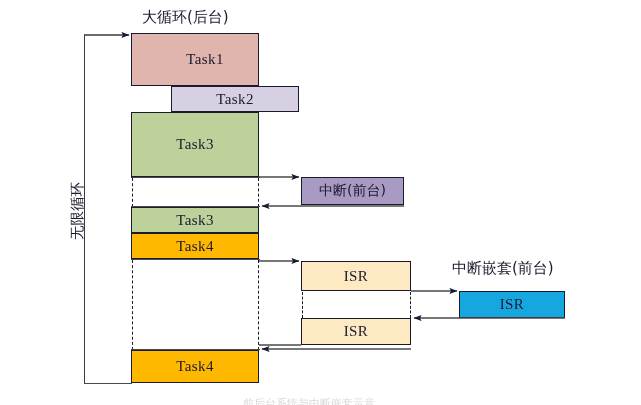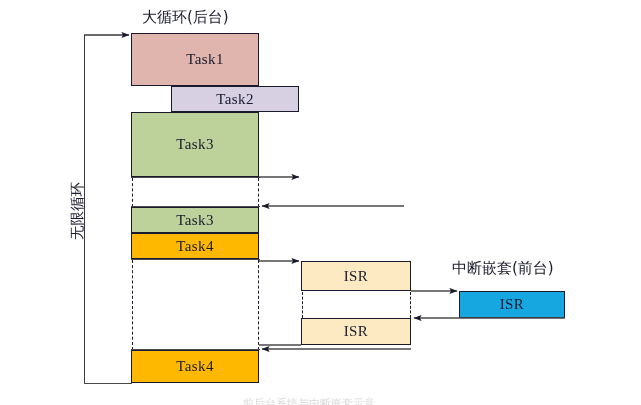--- a/index.html
+++ b/index.html
@@ -109,20 +109,21 @@
   <div class="vdash" style="left:258px; top:178px; height:29px;"></div>
 
   <div class="vdash" style="left:132px; top:260px; height:90px;"></div>
   <div class="vdash" style="left:258px; top:260px; height:90px;"></div>
 
   <div class="hline" style="left:131px; top:177px; width:129px;"></div>
   <div class="hline" style="left:131px; top:206px; width:129px;"></div>
   <div class="hline" style="left:131px; top:259px; width:129px;"></div>
   <div class="hline" style="left:131px; top:349px; width:129px;"></div>
 
+  <div class="box cjk" style="left:301px; top:177px; width:103px; height:28px; background:#a99ac4;">中断(前台)</div>
 
   <div class="box" style="left:301px; top:261px; width:110px; height:30px; background:#fdeac2;">ISR</div>
 
   <div class="box" style="left:301px; top:318px; width:110px; height:27px; background:#fdeac2;">ISR</div>
 
   <div class="vdash" style="left:302px; top:292px; height:26px;"></div>
   <div class="vdash" style="left:410px; top:292px; height:26px;"></div>
 
   <div class="label" style="left:452px; top:259px;">中断嵌套(前台)</div>
 

